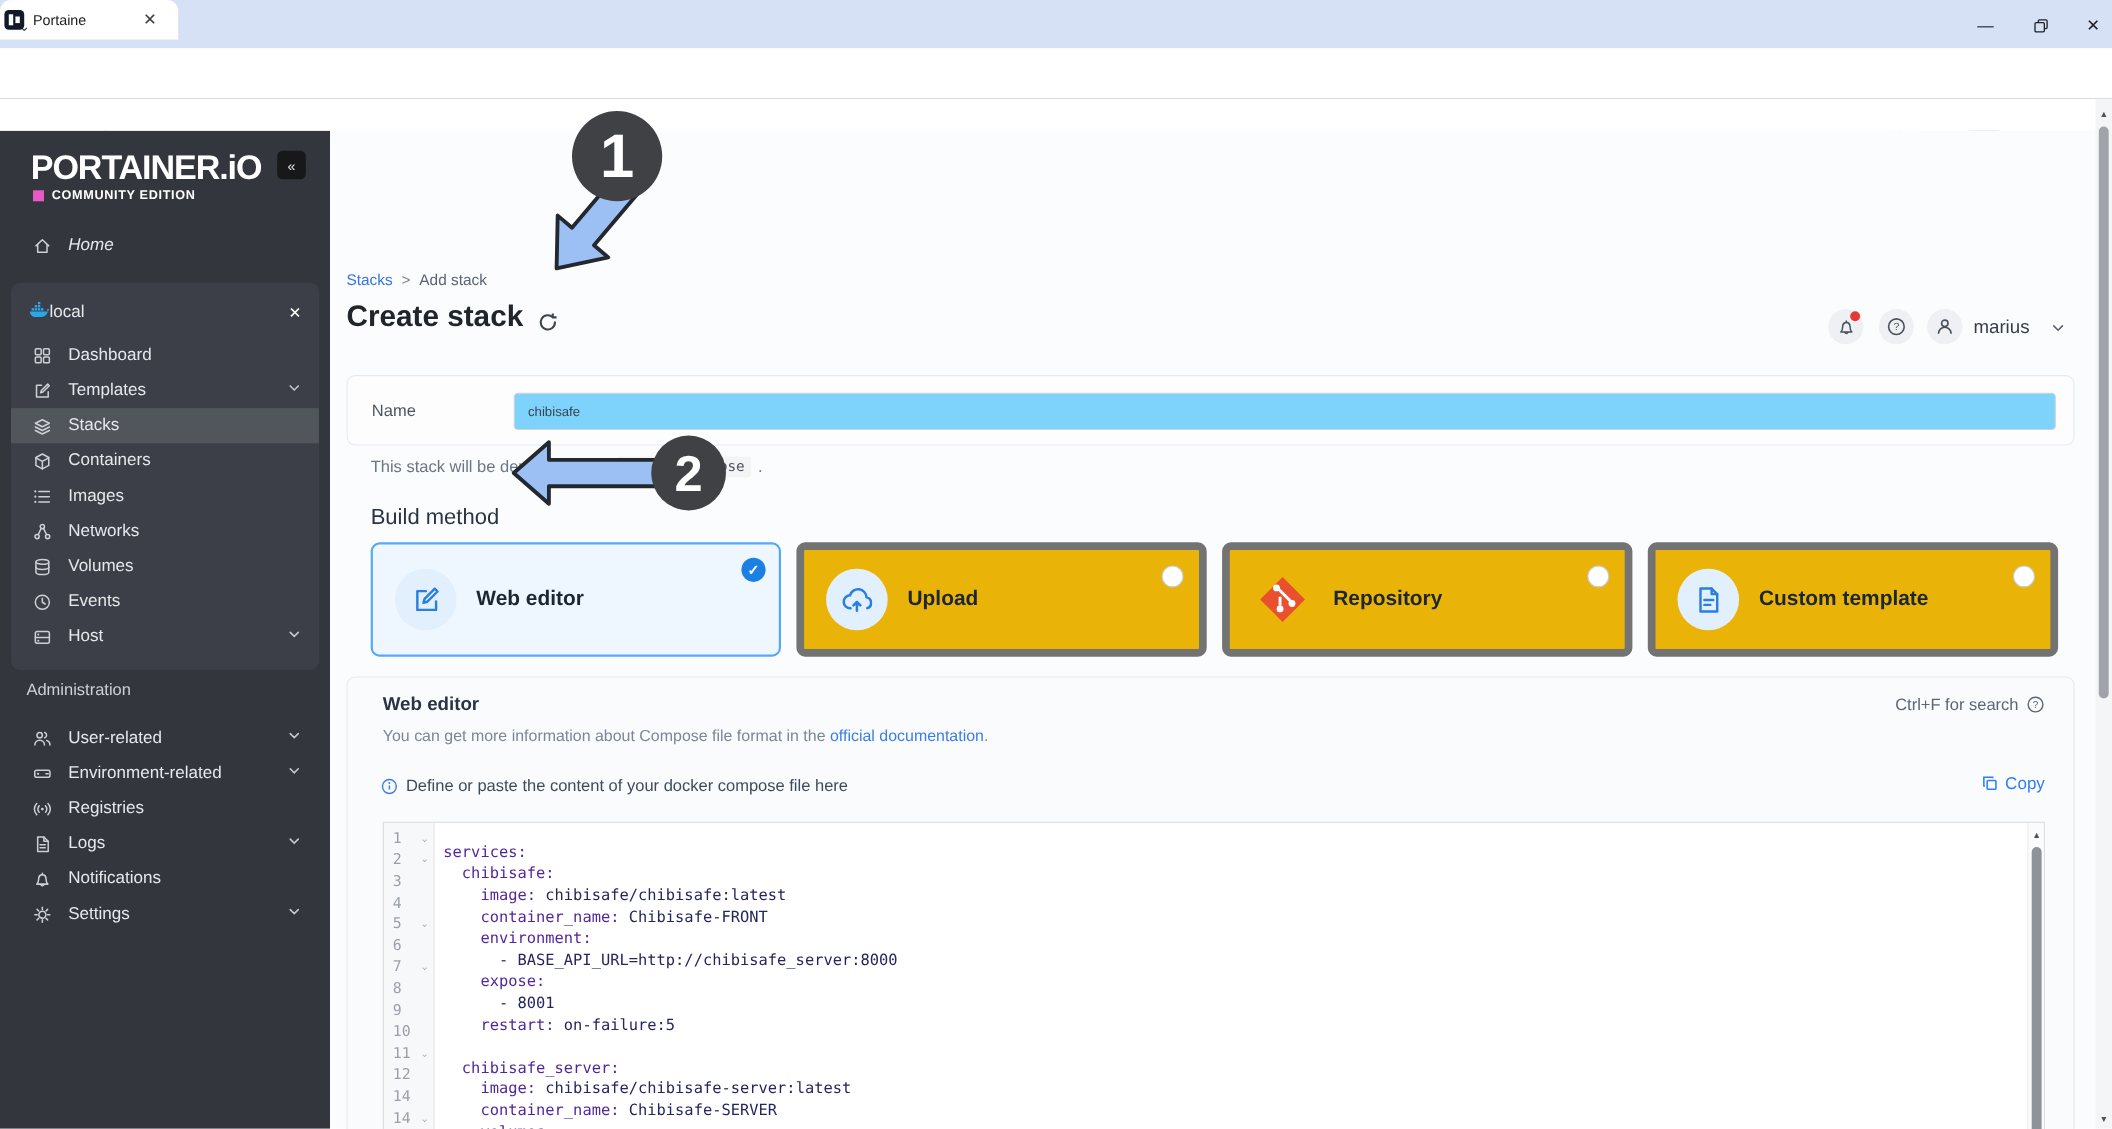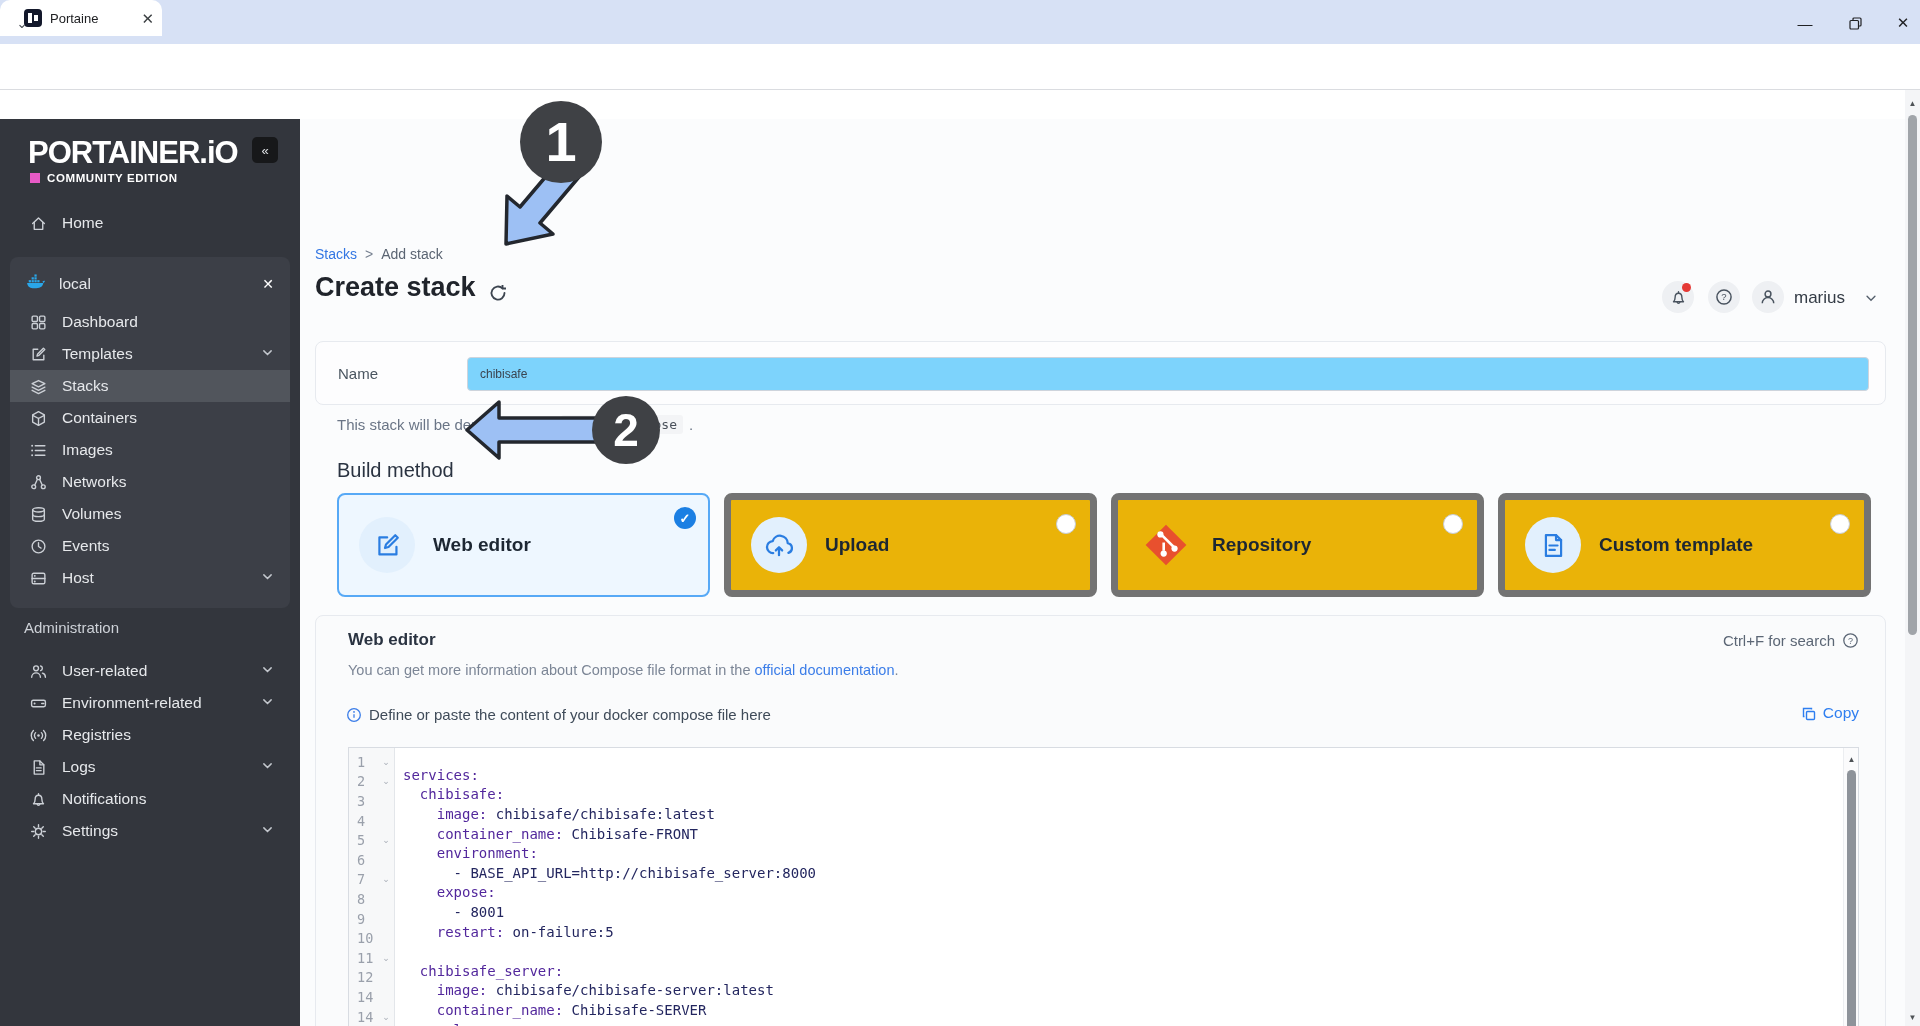--- a/index.html
+++ b/index.html
@@ -2,21 +2,21 @@
 <html><head>
 <meta charset="utf-8">
 <style>
   * { margin:0; padding:0; box-sizing:border-box; }
   html,body { width:1920px; height:1026px; overflow:hidden; font-family:"Liberation Sans", sans-serif; background:#fff; }
   .abs { position:absolute; }
 
   
   #tabstrip { left:0; top:0; width:1920px; height:44px; background:#d7e1f5; }
   #tab-search { left:8px; top:10px; width:28px; height:26px; border-radius:13px; color:#41474f; font-size:13px; display:flex; align-items:center; justify-content:center; }
-  #tab { left:42px; top:8px; width:162px; height:36px; background:#fff; border-radius:10px 10px 0 0; display:flex; align-items:center; padding:0 8px 0 24px; gap:8px; }
+  #tab { left:42px; top:8px; width:162px; height:36px; background:#fff; border-radius:10px 10px 0 0; display:flex; align-items:center; padding:0 8px 0 4px; gap:8px; }
   #favicon { width:18px; height:18px; border-radius:4px; background:#13182b; position:relative; flex:0 0 auto; }
   #favicon:before { content:""; position:absolute; left:4px; top:4px; width:10px; height:10px; background:linear-gradient(#fff,#fff) left/4px 10px no-repeat, linear-gradient(#fff,#fff) right/4px 6px no-repeat; }
   #tab-title { font-size:13px; color:#202124; white-space:nowrap; overflow:hidden; width:92px; -webkit-mask-image:linear-gradient(90deg,#000 75%,transparent); mask-image:linear-gradient(90deg,#000 75%,transparent); }
   .tab-close { font-size:15px; color:#3c4043; line-height:1; }
   .win-btn { top:10px; width:30px; height:26px; display:flex; align-items:center; justify-content:center; color:#202124; font-size:15px; }
   #toolbar { left:0; top:44px; width:1920px; height:46px; background:#ffffff; border-bottom:1px solid #dadce0; }
   .nav-ic { top:54px; width:26px; height:26px; display:flex; align-items:center; justify-content:center; }
   #urlbar { left:118px; top:50px; width:1628px; height:34px; background:#eef1f7; border-radius:17px; display:flex; align-items:center; padding:0 14px; gap:9px; }
   #notsecure-label { font-size:13.5px; color:#5f6368; white-space:nowrap; }
   #url-text { font-size:14px; color:#202124; white-space:nowrap; flex:1 1 auto; overflow:hidden; }
@@ -32,25 +32,25 @@
   #pg-thumb { left:3px; top:25px; width:9px; height:520px; background:#a0a4a9; border-radius:5px; }
   .scroll-arrow { left:0; width:15px; height:14px; display:flex; align-items:center; justify-content:center; font-size:8px; color:#4e5256; }
 
   
   #sidebar { left:0; top:0; width:300px; height:907px; background:#33363d; color:#e6e8eb; }
   #logo-title { left:28px; top:16px; font-size:31px; font-weight:800; letter-spacing:-1px; color:#fff; }
   #logo-sub { left:30px; top:53px; display:flex; align-items:center; gap:7px; }
   #logo-sub .sq { width:10px; height:10px; background:#e75ac6; }
   #logo-sub .t { font-size:11.5px; font-weight:700; letter-spacing:0.6px; color:#fff; }
   #collapse-btn { left:252px; top:18px; width:26px; height:26px; background:#17181a; border-radius:5px; color:#dfe2e6; font-size:13px; display:flex; align-items:center; justify-content:center; }
-  .side-row { display:flex; align-items:center; gap:15px; padding:0 18px; height:32px; font-size:15.5px; color:#e6e8eb; }
+  .side-row { display:flex; align-items:center; gap:15px; padding:0 18px; height:32px; font-size:15.5px; color:#e6e8eb;font-style:italic; }
   .side-row .icw { width:17px; height:17px; color:#ccd0d6; display:flex; align-items:center; }
   #home-row { left:12px; top:88px; width:276px; }
   #env-block { left:10px; top:138px; width:280px; background:#3c3f47; border-radius:8px; padding:10px 0 14px; }
-  #env-head { display:flex; align-items:center; gap:14px; padding:6px 16px 12px; font-size:15.5px;justify-content:space-between; }
+  #env-head { display:flex; align-items:center; padding:6px 16px 12px; font-size:15.5px;justify-content:space-between; }
   #env-close { margin-left:auto; color:#fff; font-size:14px; }
   .side-item { display:flex; align-items:center; gap:15px; height:32px; padding:0 16px 0 20px; font-size:15.5px; }
   .side-item.active { background:#51555c; }
   .side-item .icw { width:17px; height:17px; color:#ccd0d6; display:flex; align-items:center; }
   .side-item .chev { margin-left:auto; color:#c3c7cd; }
   #admin-label { left:24px; top:500px; font-size:15px; color:#ced2d8; }
   #admin-items { left:10px; top:536px; width:280px; }
 
   
   #breadcrumb { left:315px; top:127px; font-size:14px; color:#768090; display:flex; gap:8px; }
@@ -81,21 +81,21 @@
   .radio { position:absolute; top:14px; right:14px; width:20px; height:20px; border-radius:50%; border:1.5px solid #c6cbd3; background:#fff; }
   .check-badge { position:absolute; top:12px; right:12px; width:22px; height:22px; border-radius:50%; background:#1b7fe3; color:#fff; font-size:13px; font-weight:700; display:flex; align-items:center; justify-content:center; }
 
   
   #editor-panel { left:315px; top:496px; width:1571px; height:560px; background:#fafbfc; border:1px solid #e7eaef; border-radius:8px 8px 0 0; }
   #panel-title { left:32px; top:14px; font-size:17px; font-weight:600; color:#2a3341; }
   #search-hint { right:26px; top:16px; display:flex; align-items:center; gap:7px; font-size:15px; color:#5b6675; }
   #panel-info { left:32px; top:46px; font-size:14.5px; color:#7c8696; }
   #panel-info a { color:#3b7de8; text-decoration:none; }
   #define-row { left:30px; top:90px; display:flex; align-items:center; gap:7px; font-size:15px; color:#3f4b59; }
-  #copy-btn { right:26px; top:88px; display:flex; align-items:flex-end; gap:6px; color:#2e7ef0; font-size:15.5px; }
+  #copy-btn { right:26px; top:88px; display:flex; align-items:flex-start; gap:6px; color:#2e7ef0; font-size:15.5px; }
 
   
   #code-editor { left:32px; top:131px; width:1511px; height:399px; background:#fff; border:1px solid #d8dce2; overflow:hidden; }
   #gutter-bg { left:0; top:0; width:46px; height:100%; background:#f7f8f9; border-right:1px solid #e3e6ea; }
   #code-lines { left:0; top:4px; width:100%; }
   .code-line { display:flex; height:19.6px; align-items:center; }
   .ln { width:28px; text-align:left; padding-left:8px; font-family:"DejaVu Sans Mono",monospace; font-size:13.5px; color:#9aa0ab; flex:0 0 auto; }
   .fold { width:18px; font-size:9px; color:#a9afb8; flex:0 0 auto; text-align:center; }
   .code { font-family:"DejaVu Sans Mono",monospace; font-size:14px; white-space:pre; padding-left:8px;margin-top:26px; }
   .seg-key { color:#52279c; }

